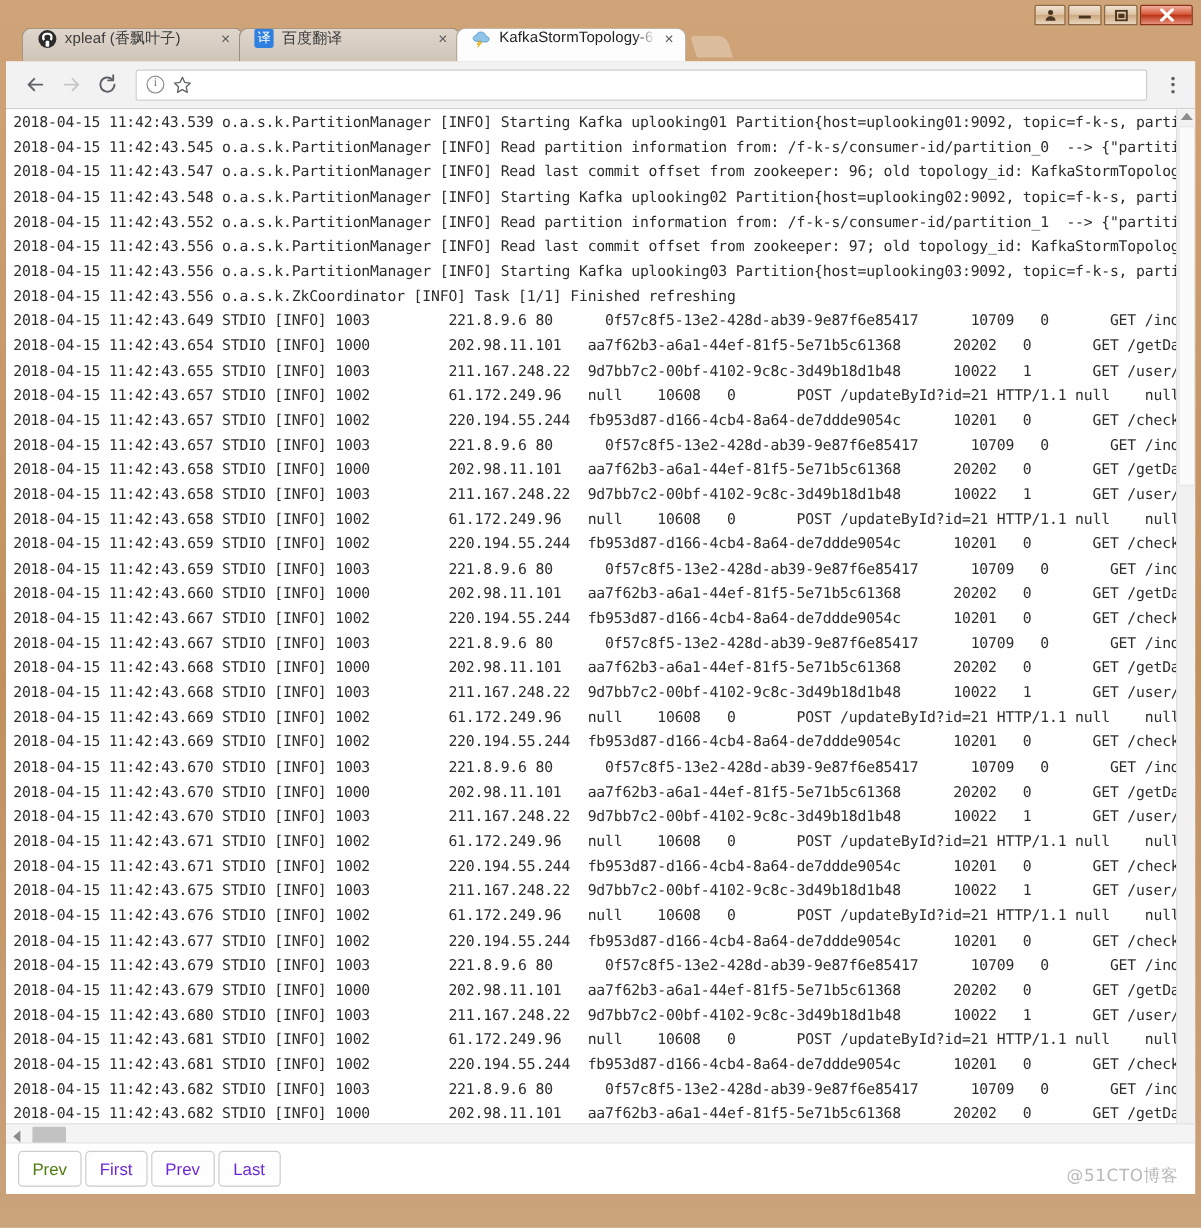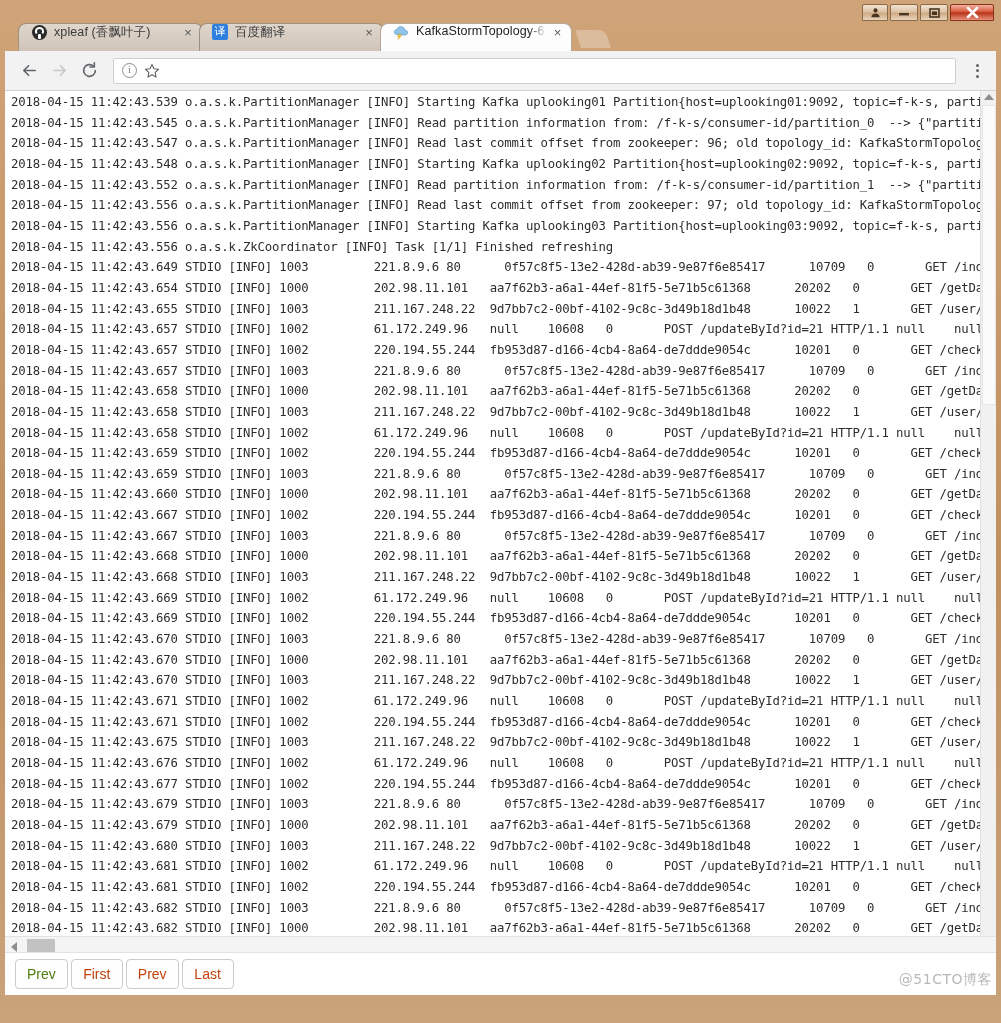--- a/index.html
+++ b/index.html
@@ -302,29 +302,29 @@
     gap: 3px;
   }
   .pg-btn {
     min-width: 52px;
     height: 30px;
     padding: 0 11px;
     background: #fefefe;
     border: 1px solid #cccccc;
     border-radius: 4px;
     font-size: 14px;
-    color: #c2410c;
+    color: #6d28d9;
     font-family: "Liberation Sans", sans-serif;
     display: flex; align-items: center; justify-content: center;
   }
   .pg-btn.muted { color: #4d7c0f; }
 
   #watermark {
     position: absolute;
-    right: 4px; bottom: 6px;
+    right: 14px; bottom: 6px;
     font-size: 14px;
     color: #b9b9b9;
     font-family: "DejaVu Sans", sans-serif;
     letter-spacing: .5px;
     white-space: nowrap;
   }
 </style>
 </head>
 <body>
 

